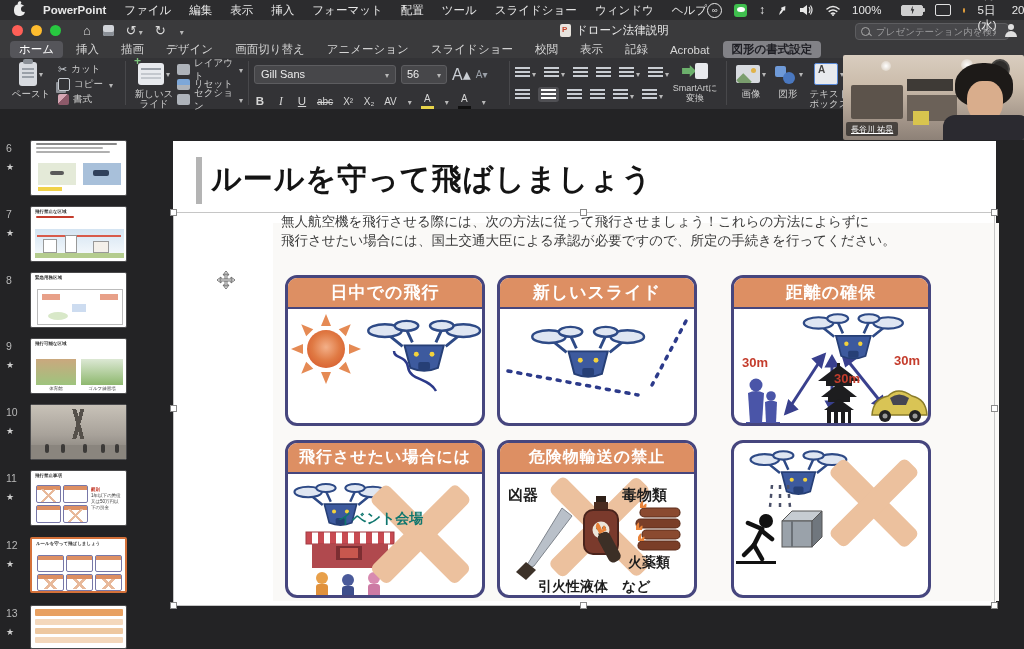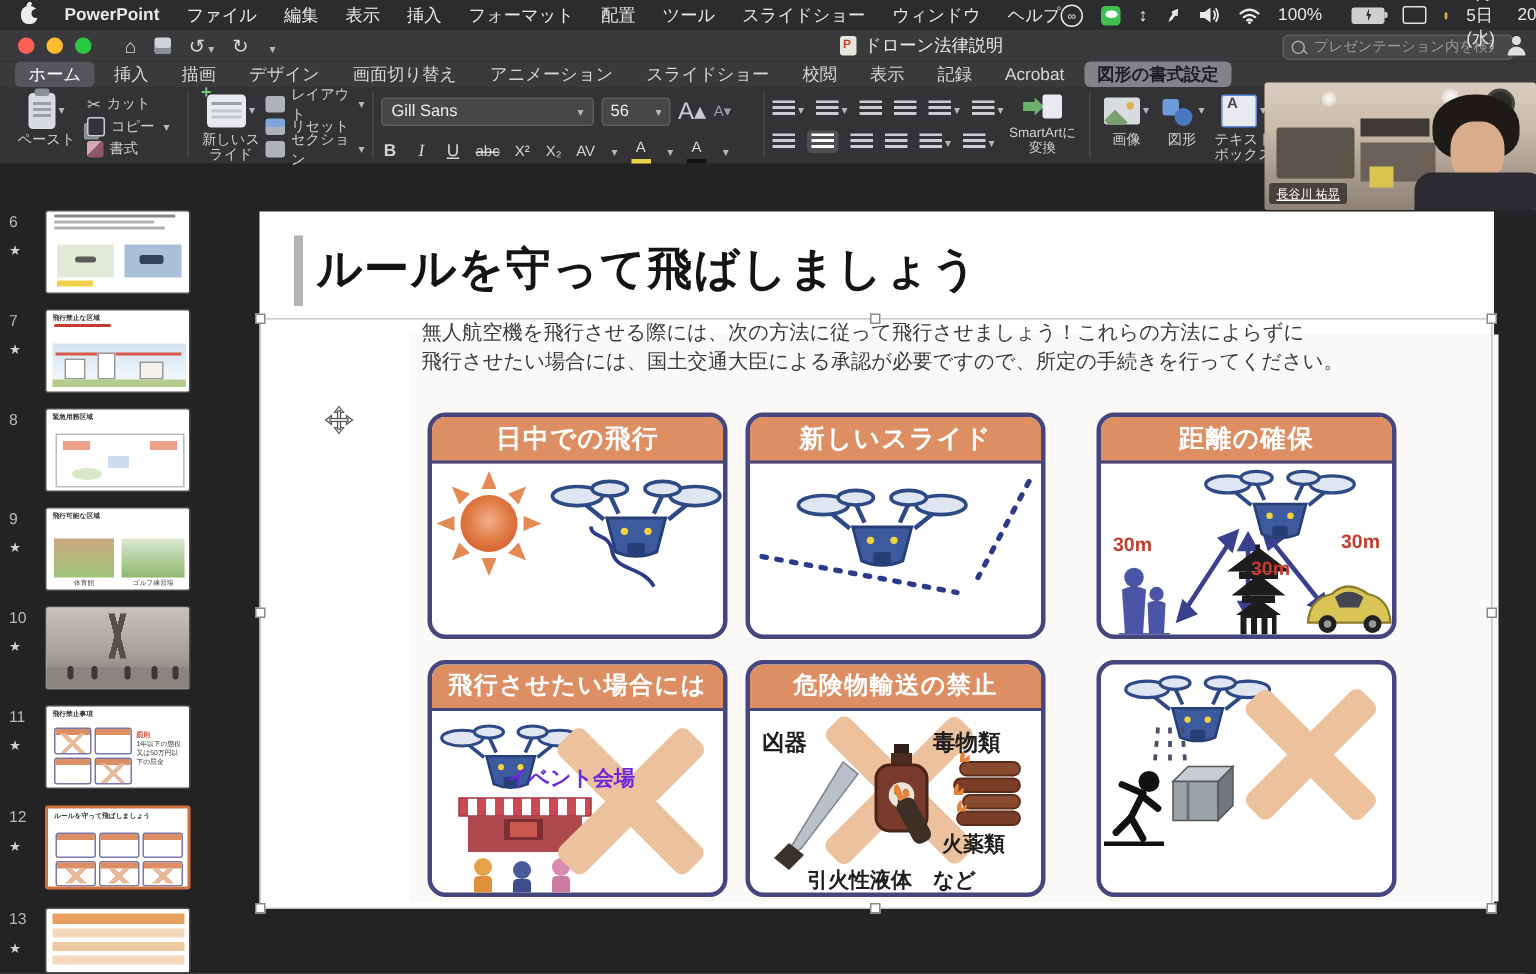--- a/index.html
+++ b/index.html
@@ -193,21 +193,21 @@
   .panel{position:absolute;width:200px;border:3px solid #46467e;border-radius:12px;background:#fff;overflow:hidden;box-sizing:border-box;}
   .panel .phead{height:29px;background:#dd8f63;display:flex;align-items:center;justify-content:center;
     color:#fff;font-weight:bold;font-size:17px;letter-spacing:1px;border-bottom:2.5px solid #46467e;}
   .panel .pbody{position:relative;width:100%;}
   .row1{top:134px;height:151px;} .row2{top:299px;height:158px;}
   .c1{left:112px;} .c2{left:324px;} .c3{left:558px;}
   .bigx{position:absolute;}
   .bigx i{position:absolute;left:-6%;top:50%;width:112%;height:21%;background:#ecc19e;border-radius:6px;transform:translateY(-50%) rotate(45deg);}
   .bigx i+i{transform:translateY(-50%) rotate(-45deg);}
   .lbl-30m{position:absolute;color:#c43c2c;font-weight:800;font-size:13px;}
-  .lbl-event{position:absolute;left:50px;top:36px;color:#6d28d9;font-weight:800;font-size:14px;z-index:3;}
+  .lbl-event{position:absolute;left:50px;top:36px;color:#0f766e;font-weight:800;font-size:14px;z-index:3;}
   .lbl-haz{position:absolute;color:#1e1e1e;font-weight:800;font-size:13px;z-index:3;}
   .pansvg{position:absolute;left:0;top:0;}
   
   .movecur{position:absolute;left:216px;top:160px;z-index:20;}
 </style>
 </head>
 <body>
 
 <div id="screen">
 

